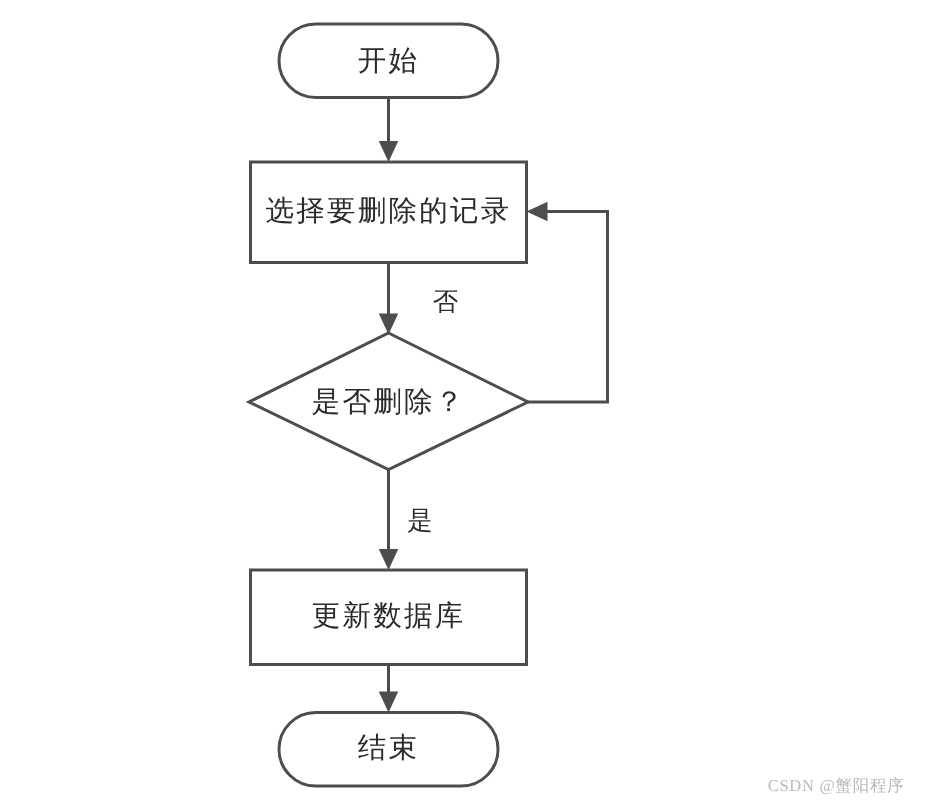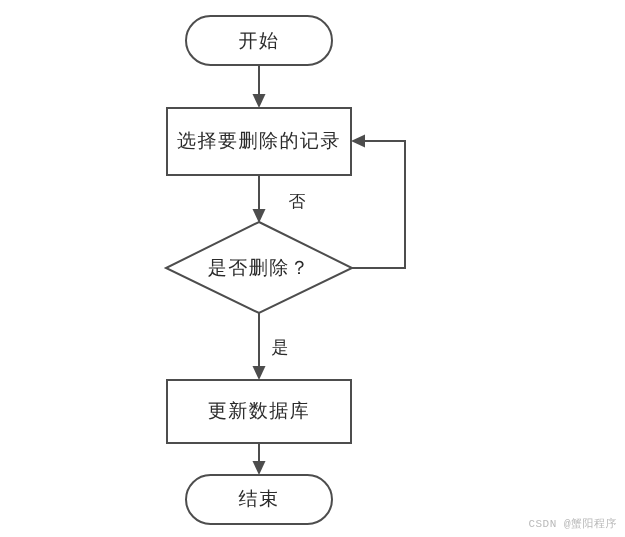--- a/index.html
+++ b/index.html
@@ -46,23 +46,23 @@
     stroke: #4d4d4d;
     stroke-width: 2;
     fill: none;
   }
   .arrowhead {
     fill: #4d4d4d;
     stroke: none;
   }
   .watermark {
     position: absolute;
-    right: 8px;
+    right: 22px;
     bottom: 6px;
-    font-family: Liberation Mono, monospace;
+    font-family: Liberation Serif, serif;
     font-size: 11px;
     color: #b9b9b9;
     letter-spacing: 0.5px;
     white-space: nowrap;
     text-align: center;
   }
 </style>
 </head>
 <body>
 

